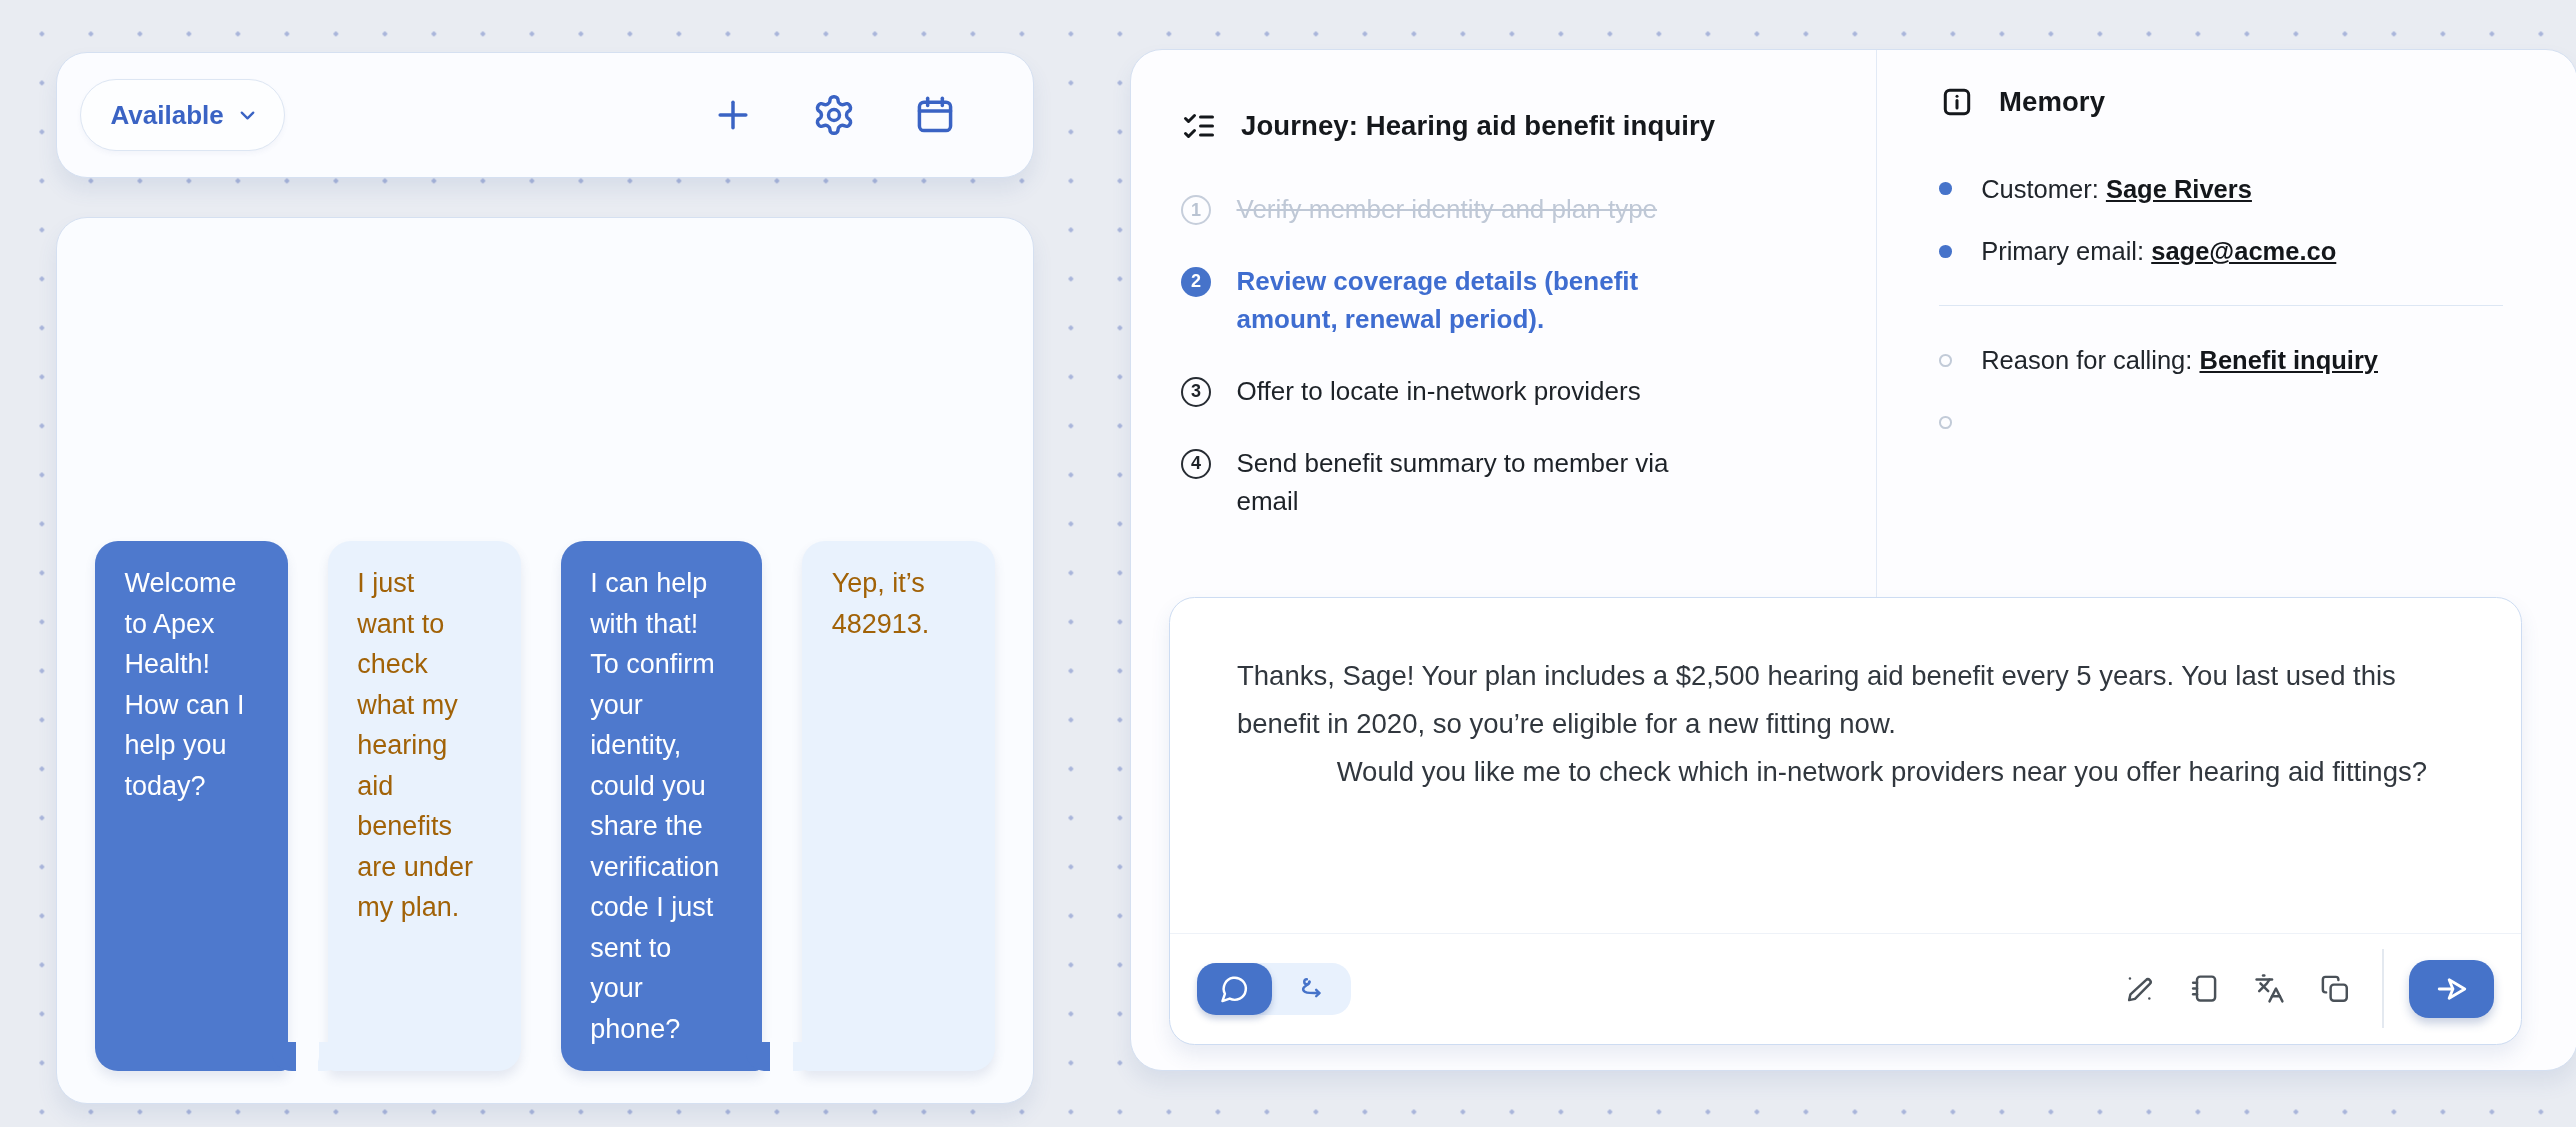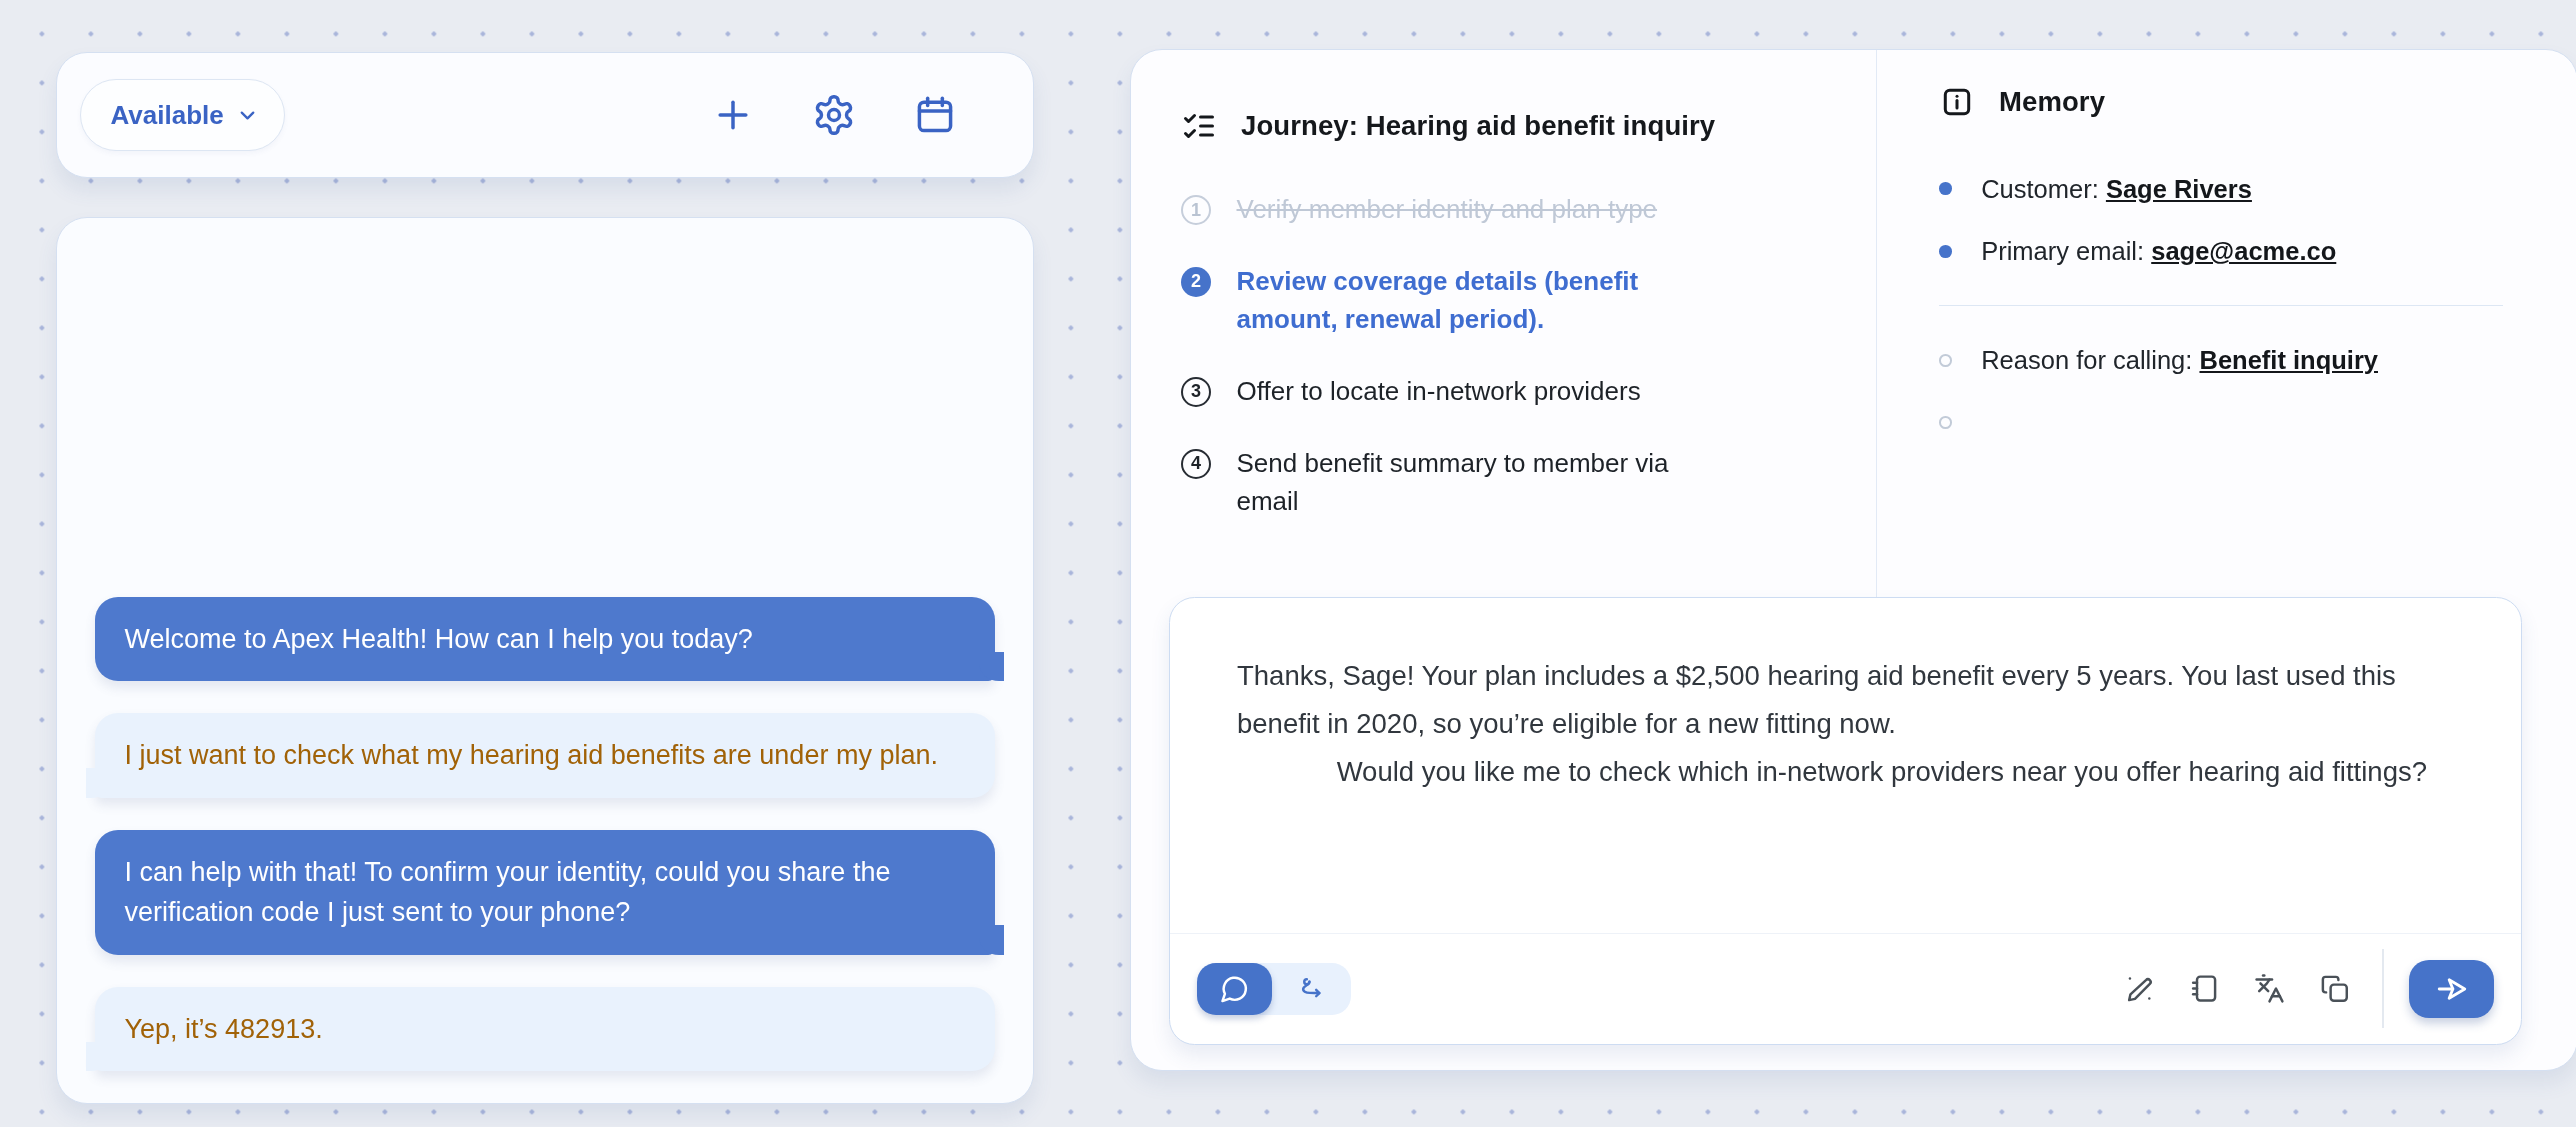--- a/index.html
+++ b/index.html
@@ -23,21 +23,21 @@
     display:flex;align-items:center;gap:12px;margin-left:23px;height:70px;padding:0 25.5px 0 29.5px;
     background:#fdfeff;border:1.3px solid #dde6f3;border-radius:36px;cursor:pointer;
     box-shadow:0 2.7px 5.4px rgba(70,100,160,0.05);
   }
   .avail-pill span{font-size:26px;font-weight:600;color:#3a63c4;text-align:center;}
   .topbar-icons{margin-left:auto;display:flex;align-items:center;gap:55px;padding-right:75px;}
   .tb-icon{width:46px;height:46px;display:flex;align-items:center;justify-content:center;cursor:pointer;}
   .tb-icon svg{width:44px;height:44px;stroke:#3a63c4;fill:none;stroke-width:1.9;stroke-linecap:round;stroke-linejoin:round;}
   
   .chatpanel{left:56px;top:217px;width:978px;height:887px;background:#fafcff;}
-  .messages{position:absolute;left:38px;right:38px;bottom:32px;display:flex;flex-direction:column;gap:32px;}
+  .messages{position:absolute;left:38px;right:38px;bottom:32px;display:flex;flex-direction:row;gap:40px;}
   .msg{
     position:relative;box-sizing:border-box;width:100%;
     padding:22px 43px 22px 29.5px;border-radius:23px;
     font-size:27px;line-height:1.5;
     box-shadow:0 6.7px 10.7px rgba(70,90,140,0.12);
   }
   .msg.agent{background:#4e79cd;color:#ffffff;border-bottom-right-radius:6.7px;}
   .msg.customer{background:#e9f2fd;color:#a16207;border-bottom-left-radius:6.7px;}
   .msg.agent::before{content:'';position:absolute;bottom:0;right:-9.4px;height:29.5px;width:25.5px;background:#4e79cd;border-bottom-left-radius:20px 17.4px;}
   .msg.agent::after{content:'';position:absolute;bottom:-1.3px;right:-32px;height:34px;width:23px;background:#fafcff;border-bottom-left-radius:16px;}

